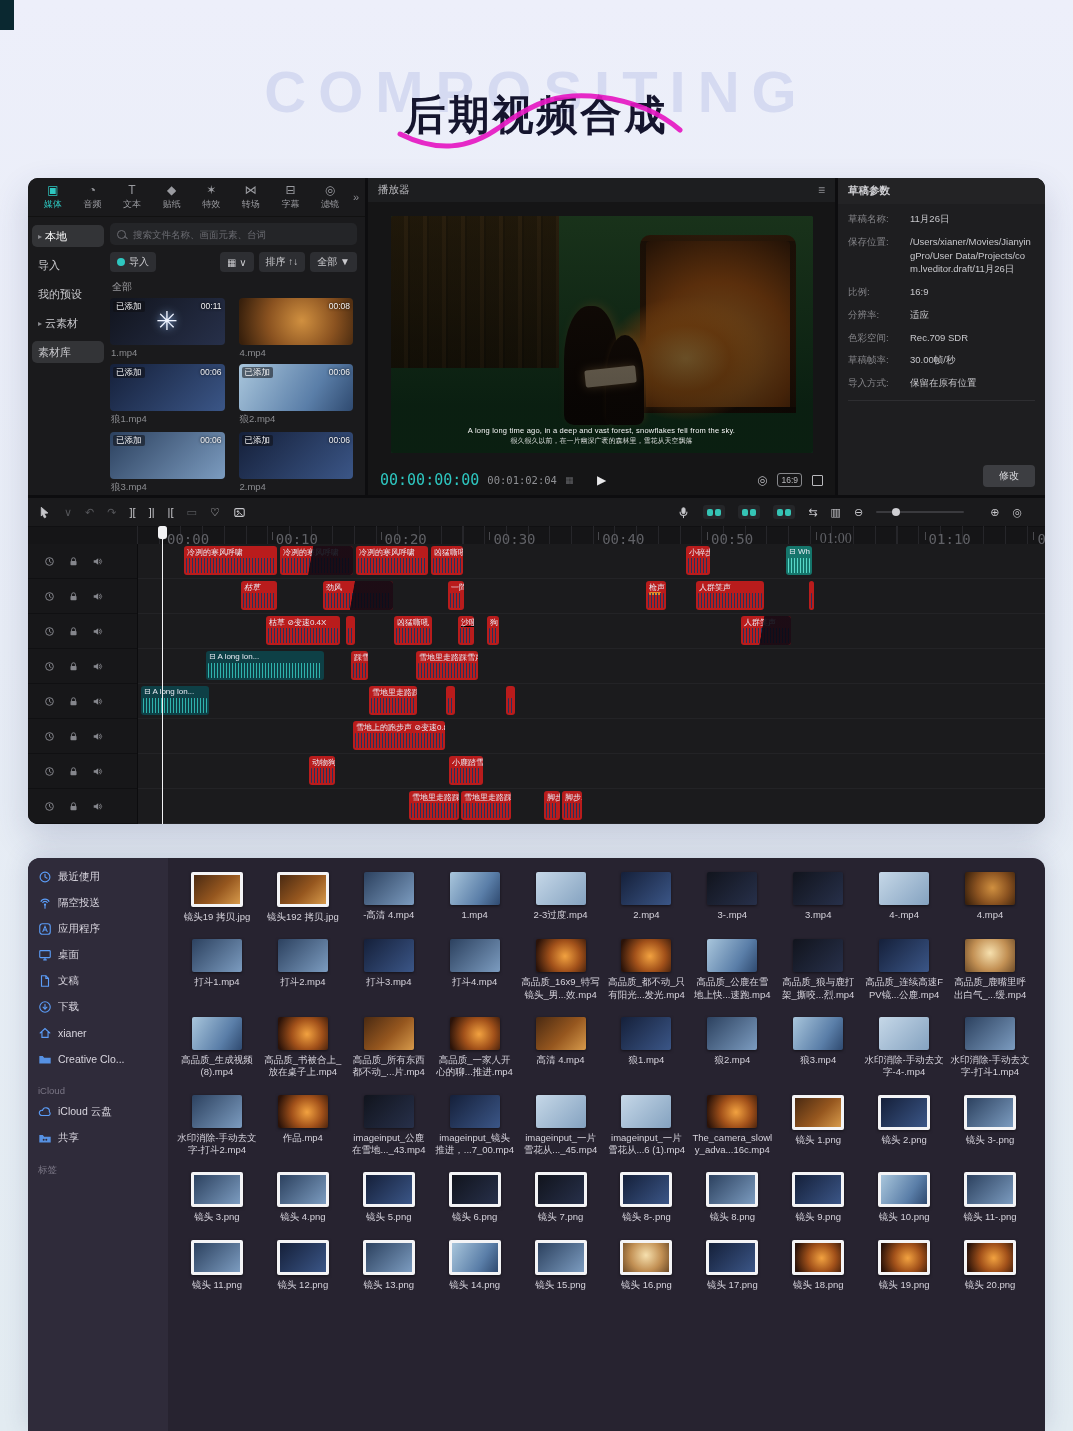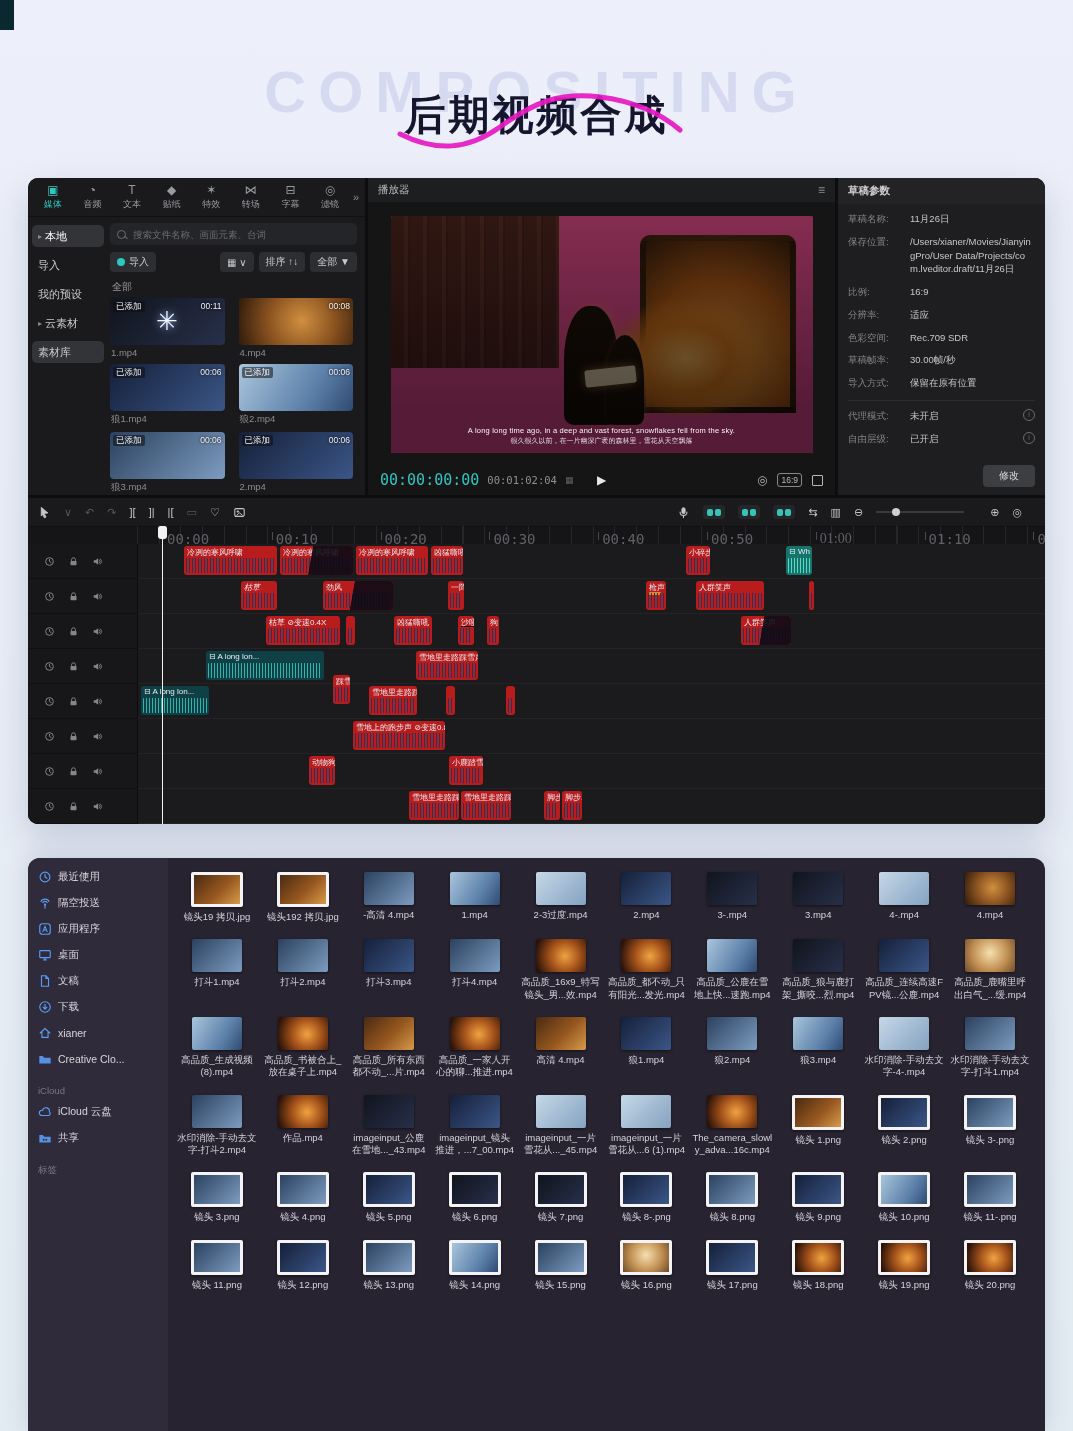--- a/index.html
+++ b/index.html
@@ -72,21 +72,21 @@
   .tone-night{background:linear-gradient(135deg,#15203a,#3b5687)}
   .tone-snow{background:linear-gradient(135deg,#c6d8e8,#84a2c0)}
   .tone-bright{background:radial-gradient(circle at 50% 42%,#f6e0ae,#c29054 55%,#6e4c28)}
 
   
   #playerpanel{flex:1;display:flex;flex-direction:column;background:#151516;position:relative}
   #playerhead{height:24px;display:flex;align-items:center;justify-content:space-between;padding:0 10px;
               background:#1d1e20;font-size:10.5px;color:#bcbcc0}
   .hamb{color:#8c8d92;font-size:12px;cursor:pointer}
   #stagewrap{flex:1;display:flex;align-items:flex-start;justify-content:center;padding-top:14px}
-  #stage{position:relative;width:422px;height:237px;background:#ec4899;overflow:hidden;border-radius:2px}
+  #stage{position:relative;width:422px;height:237px;background:#14532d;overflow:hidden;border-radius:2px}
   .vs-shelf{position:absolute;left:0;top:0;width:40%;height:64%;
             background:repeating-linear-gradient(90deg,#241507 0 13px,#3a2410 13px 17px,#1a0e05 17px 19px);
             opacity:.85}
   .vs-shelf2{position:absolute;left:0;top:0;width:100%;height:100%;
              background:linear-gradient(180deg,rgba(30,18,8,.5),rgba(5,3,2,.65) 80%)}
   .vs-fire{position:absolute;left:38%;top:18%;width:58%;height:70%;
            background:radial-gradient(ellipse 45% 50% at 55% 60%,#ffc15e,#e07c1d 40%,rgba(60,26,8,0) 75%)}
   .vs-mantel{position:absolute;right:4%;top:8%;width:34%;height:70%;border-radius:10px 10px 0 0;
              border:6px solid rgba(20,12,6,.8);background:radial-gradient(circle at 50% 70%,#ffb54d,#b35a14 55%,#2a1406)}
   .vs-sil1{position:absolute;left:41%;top:38%;width:13%;height:50%;border-radius:45% 45% 10px 10px;
@@ -412,32 +412,20 @@
           <div class="prow">
             <span class="plabel">草稿帧率:</span>
             <span class="pvalue">30.00帧/秒</span>
           </div>
           <div class="prow">
             <span class="plabel">导入方式:</span>
             <span class="pvalue">保留在原有位置</span>
           </div>
         </div>
       <div id="pdivider"></div>
-      <div id="ptoggles">
-          <div class="prow">
-            <span class="plabel">代理模式:</span>
-            <span class="pvalue">未开启</span>
-            <span class="info">i</span>
-          </div>
-          <div class="prow">
-            <span class="plabel">自由层级:</span>
-            <span class="pvalue">已开启</span>
-            <span class="info">i</span>
-          </div>
-        </div>
       <div id="paramsfoot">
         <button id="modifybtn">修改</button>
       </div>
     </div>
   </div>
 
   <div id="timeline">
     <div id="tltoolbar">
       <span id="tlleft" style="display:flex;align-items:center">
           <span class="ticon">
@@ -721,21 +709,21 @@
             <div class="clip k-a fade" style="left: 603px; width: 50px;">
               <span class="clabel">人群笑声</span>
               <div class="wf"></div>
             </div>
           </div>
           <div class="lane">
             <div class="clip k-s" style="left: 68px; width: 118px;">
               <span class="clabel">⊟ A long lon...</span>
               <div class="wf"></div>
             </div>
-            <div class="clip k-a" style="left: 195px; width: 17px; margin-top: 24px;">
+            <div class="clip k-a" style="left: 213px; width: 17px;">
               <span class="clabel">踩雪</span>
               <div class="wf"></div>
             </div>
             <div class="clip k-a" style="left: 278px; width: 62px;">
               <span class="clabel">雪地里走路踩雪声</span>
               <div class="wf"></div>
             </div>
           </div>
           <div class="lane">
             <div class="clip k-s" style="left: 3px; width: 68px;">

